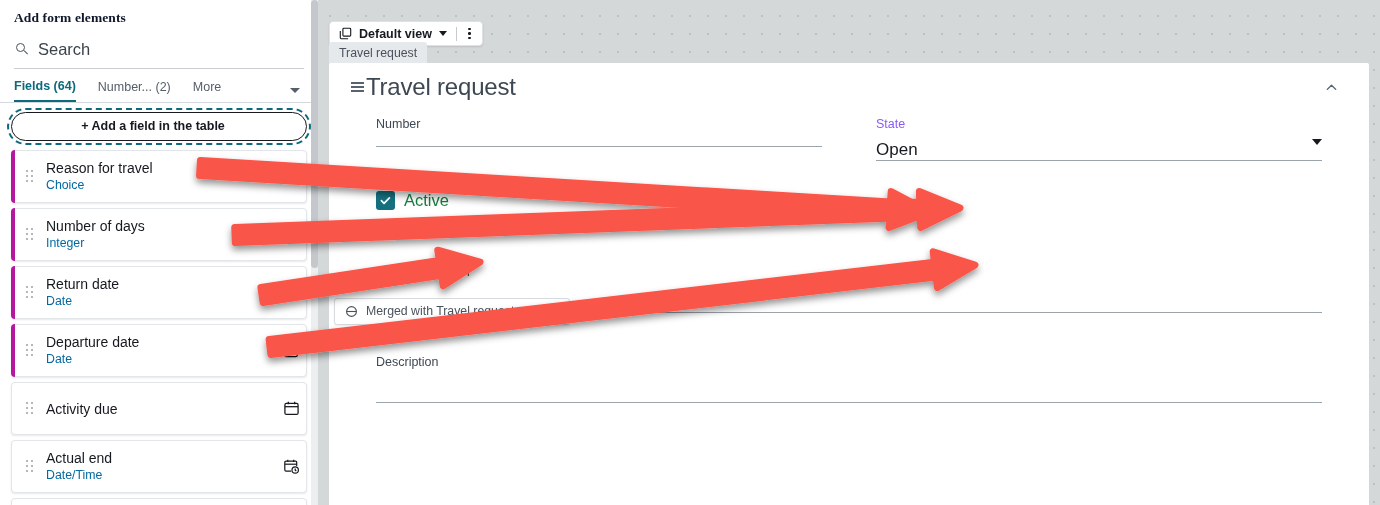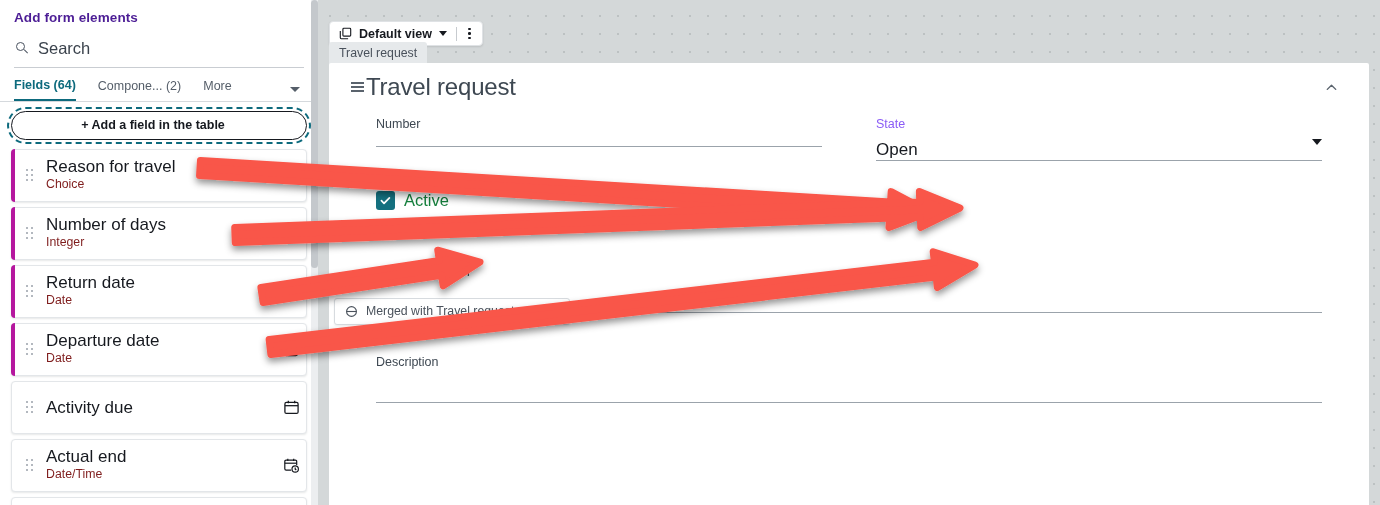--- a/index.html
+++ b/index.html
@@ -14,22 +14,22 @@
 
   
   .sidebar {
     position: relative;
     width: 318px; height: 505px;
     background: #ffffff;
     flex: 0 0 318px;
     overflow: hidden;
   }
   .sb-title {
-    font-size: 13.5px; font-weight: bold; color: #4c1d95;
-    padding: 10px 14px 8px 14px; letter-spacing: .1px;
+    font-size: 13.5px; font-weight: bold; color: #0f172a;
+    padding: 10px 14px 8px 14px; letter-spacing: .1px; font-family: Liberation Serif, serif;
   }
   .sb-search {
     display: flex; align-items: center; gap: 9px;
     margin: 0 14px; padding: 5px 0 9px 2px;
     border-bottom: 1px solid #c9cdd2;
   }
   .sb-search .mag {
     width: 13px; height: 13px; flex: 0 0 13px;
     position: relative; display: inline-block;
   }
@@ -83,23 +83,23 @@
     content: ""; position: absolute; left: -1px; top: -1px; bottom: -1px;
     width: 4px; background: #b5179e; border-radius: 4px 0 0 4px;
   }
   .grip {
     flex: 0 0 16px; margin-left: 14px; height: 14px;
     display: grid; grid-template-columns: 3px 3px; grid-template-rows: repeat(3, 3px);
     gap: 2.2px; align-content: center;
   }
   .grip span { width: 2.2px; height: 2.2px; background: #9aa1aa; border-radius: 50%; }
   .field-text { flex: 1 1 auto; margin-left: 4px; min-width: 0; }
-  .field-name { font-size: 17px; color: #16191f; line-height: 17px; white-space: nowrap; }
+  .field-name { font-size: 14px; color: #16191f; line-height: 17px; white-space: nowrap; }
   .field-type {
-    font-size: 12.3px; color: #7f1d1d; line-height: 17px;
+    font-size: 12.3px; color: #0369a1; line-height: 17px;
     display: flex; align-items: center; gap: 5px; white-space: nowrap;
   }
   .field-icon { flex: 0 0 30px; display: flex; justify-content: center; color: #16191f; }
   .mini-clock { width: 11px; height: 11px; flex: 0 0 11px; }
 
   .sb-scroll {
     position: absolute; right: 0; top: 0; width: 7px; height: 505px;
     background: #eceef0;
   }
   .sb-scroll .thumb {
@@ -199,21 +199,21 @@
           <b></b>
         </span>
       <span class="sb-search-text">Search</span>
     </div>
 
     <div class="sb-tabs">
       <div class="sb-tab active">
         <span>Fields (64)</span>
       </div>
       <div class="sb-tab">
-        <span>Compone...</span>
+        <span>Number...</span>
         <span class="cnt">(2)</span>
       </div>
       <div class="sb-tab">
         <span>More</span>
       </div>
       <span class="caret"></span>
     </div>
 
     <div class="addfield-wrap">
       <button class="addfield">+ Add a field in the table</button>

